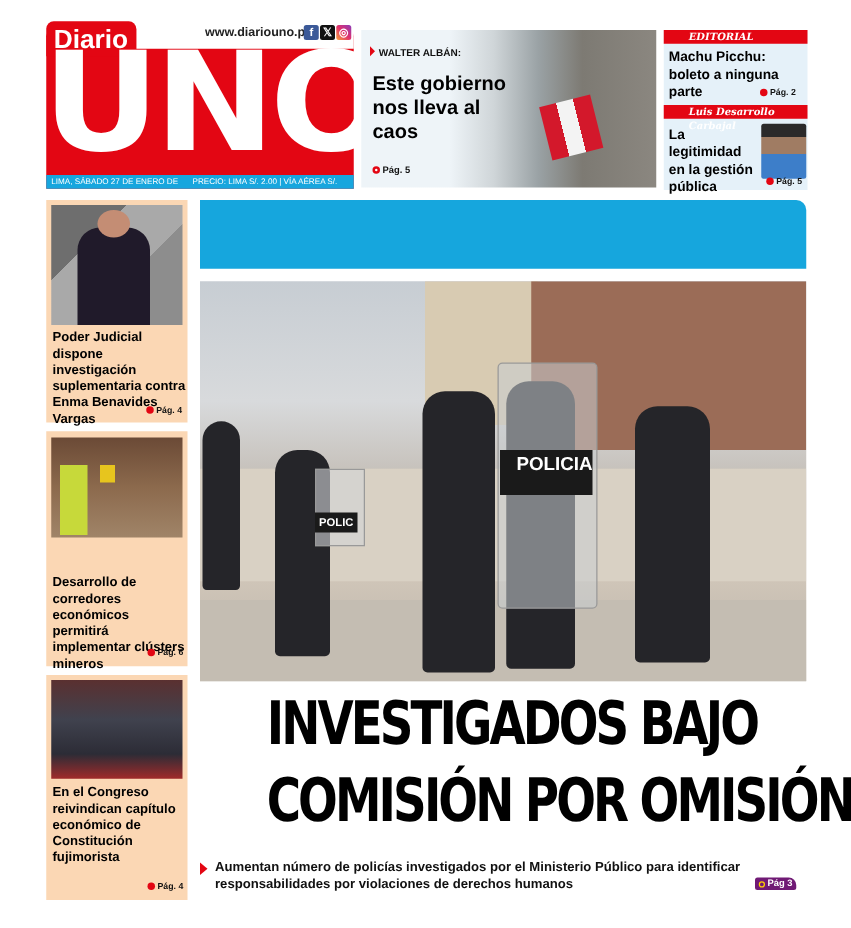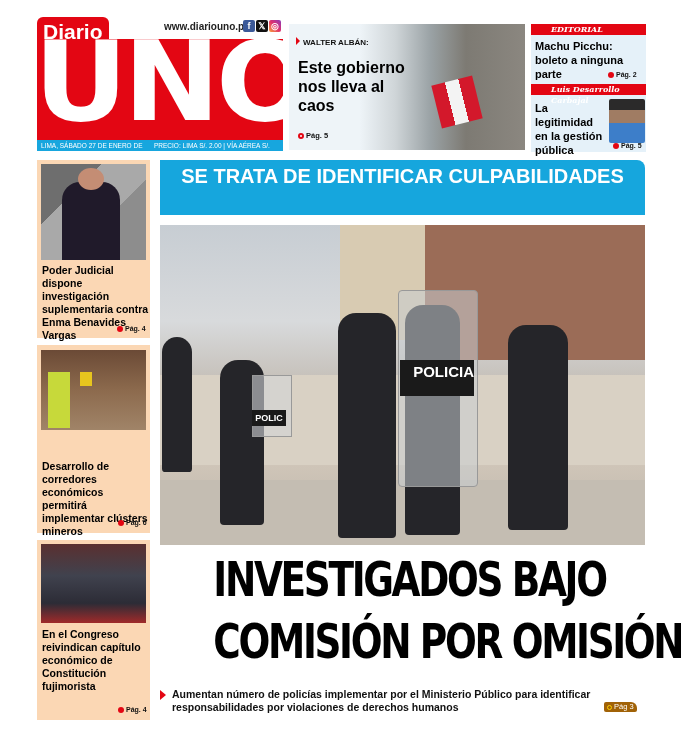--- a/index.html
+++ b/index.html
@@ -40,21 +40,21 @@
   .shield-lbl{left:240px;top:135px;width:74px;height:36px;background:#1a1a1a;color:#fff;font-weight:bold;font-size:15px;line-height:24px;text-align:right;}
   
   .card{left:37px;width:113px;background:#fbd7b4;}
   .card-img{left:41px;width:105px;}
   .card-title{left:42px;width:108px;font-size:10.5px;line-height:13px;font-weight:bold;color:#000;}
   .card-pag{font-size:7px;font-weight:bold;color:#111;}
   
   .headline{left:160px;top:548px;width:485px;text-align:center;font-weight:900;color:#000;font-family:"DejaVu Sans",sans-serif;font-size:48px;line-height:62px;letter-spacing:-3px;transform:scaleX(0.78);transform-origin:center top;white-space:nowrap;}
   .sub{left:172px;top:688px;width:470px;font-size:10.5px;line-height:13px;font-weight:bold;color:#111;}
   .sub-arrow{left:160px;top:690px;width:0;height:0;border-top:5px solid transparent;border-bottom:5px solid transparent;border-left:6px solid #e30613;}
-  .sub-pag{left:604px;top:702px;background:#a16207;color:#fff;font-size:7.5px;font-weight:normal;padding:0 3px;border-radius:2px 6px 2px 2px;line-height:10px;}
+  .sub-pag{left:604px;top:702px;background:#701a75;color:#fff;font-size:7.5px;font-weight:bold;padding:0 3px;border-radius:2px 6px 2px 2px;line-height:10px;}
 </style>
 </head>
 <body>
 
 <div class="abs mast"></div>
 <div class="abs mast-top"></div>
 <div class="abs mast-diario">Diario</div>
 <div class="abs url">www.diariouno.pe</div>
 <div class="abs social" style="left:243px;background:#3b5998;">f</div>
 <div class="abs social" style="left:256px;background:#111;">𝕏</div>
@@ -74,21 +74,20 @@
 <div class="abs rbox"></div>
 <div class="abs rlabel" style="top:24px;">EDITORIAL</div>
 <div class="abs rtitle" style="top:39px;width:110px;">Machu Picchu: boleto a ninguna parte</div>
 <div class="abs rpag" style="left:608px;top:71px;"><span class="dotf"></span><span>Pág. 2</span></div>
 <div class="abs rlabel" style="top:84px;">Luis Desarrollo Carbajal</div>
 <div class="abs portrait"></div>
 <div class="abs rtitle" style="top:101px;width:72px;">La legitimidad en la gestión pública</div>
 <div class="abs rpag" style="left:613px;top:142px;"><span class="dotf"></span><span>Pág. 5</span></div>
 
 <div class="abs banner">
-  <div>SE TRATA DE IDENTIFICAR CULPABILIDADES</div>
 </div>
 
 <div class="abs photo">
   <div class="abs bldg1"></div>
   <div class="abs bldg2"></div>
   <div class="abs wall"></div>
   <div class="abs ground"></div>
   <div class="abs cop" style="left:2px;top:112px;width:30px;height:135px;"></div>
   <div class="abs cop" style="left:60px;top:135px;width:44px;height:165px;"></div>
   <div class="abs" style="left:92px;top:150px;width:38px;height:60px;background:rgba(210,212,215,.6);border:1px solid #999;"></div>
@@ -117,14 +116,14 @@
 <div class="abs card" style="top:540px;height:180px;"></div>
 <div class="abs card-img" style="top:544px;height:79px;background:linear-gradient(180deg,#5a3030 0%,#40424e 40%,#2c2c36 75%,#a02a2a 100%);"></div>
 <div class="abs card-title" style="top:628px;">En el Congreso reivindican capítulo económico de Constitución fujimorista</div>
 <div class="abs card-pag" style="left:118px;top:706px;"><span class="dotf"></span><span>Pág. 4</span></div>
 
 <div class="abs headline">
   <div>INVESTIGADOS BAJO</div>
   <div>COMISIÓN POR OMISIÓN</div>
 </div>
 <div class="abs sub-arrow"></div>
-<div class="abs sub">Aumentan número de policías implementar por el Ministerio Público para identificar responsabilidades por violaciones de derechos humanos</div>
+<div class="abs sub">Aumentan número de policías investigados por el Ministerio Público para identificar responsabilidades por violaciones de derechos humanos</div>
 <div class="abs sub-pag"><span class="dot" style="width:5px;height:5px;border-width:1px;border-color:#ffd200;background:transparent;"></span><span>Pág 3</span></div>
 
 </body></html>

